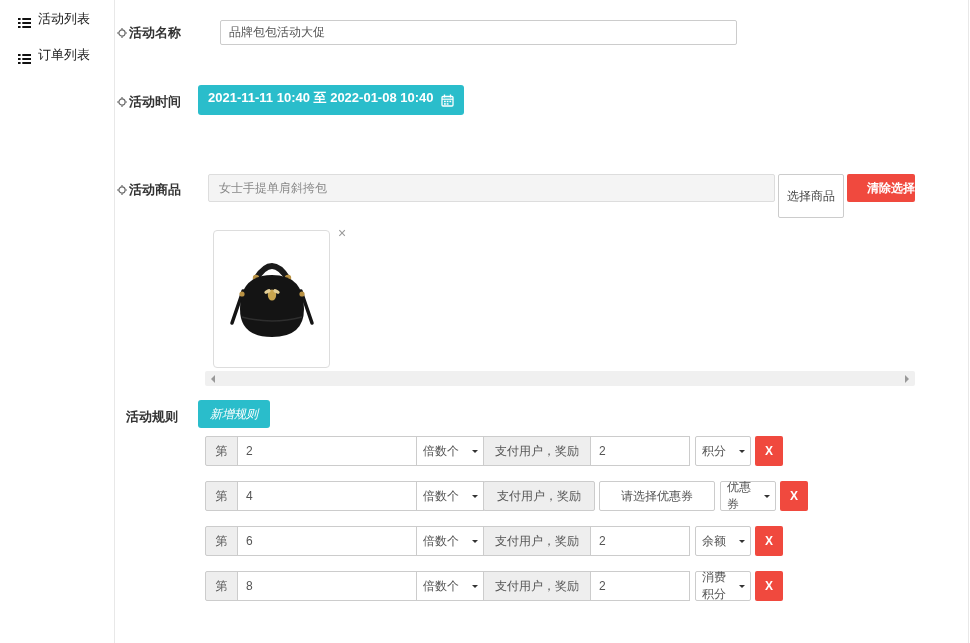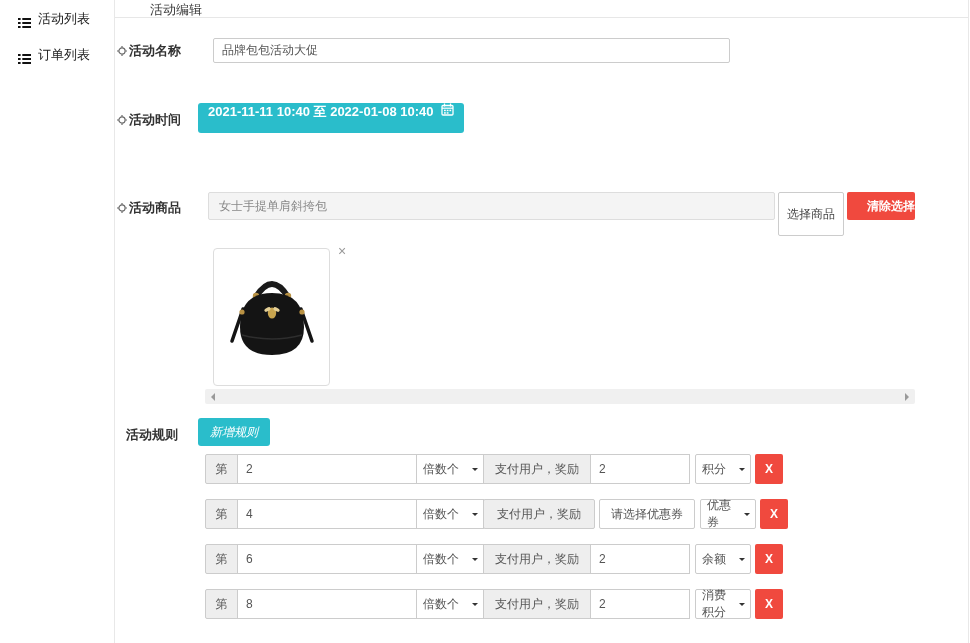--- a/index.html
+++ b/index.html
@@ -21,32 +21,32 @@
     font-size:13px; color:#3c3c3c; }
 
   
   .form-row { display:flex; align-items:flex-start; }
   .form-label { width:83px; flex-shrink:0; padding-left:2px; font-weight:bold;
     font-size:13px; color:#333; display:flex; align-items:center; gap:2px; }
   .form-label.no-icon { padding-left:11px;align-items:flex-end; }
   .gear-icon { width:10px; height:10px; flex-shrink:0; }
 
   
-  .row-name { margin-top:20px; }
+  .row-name { margin-top:20px;gap:7px; }
   .row-name .form-label { padding-top:4px; }
   .name-input { margin-left:15px; width:517px; height:25px; border:1px solid #ccc;
     border-radius:2px; padding:0 8px; font-size:12px; color:#555; outline:none;
     font-family:inherit; }
 
   
   .row-time { margin-top:40px; }
   .row-time .form-label { padding-top:8px; }
-  .date-btn { height:30px; padding:0 10px; background:var(--accent); color:#fff;
+  .date-btn { height:30px; padding:8px 10px; background:var(--accent); color:#fff;
     border:none; border-radius:3px; font-size:13px; font-weight:bold; cursor:pointer;
-    display:flex; align-items:flex-start; gap:7px; font-family:inherit; }
+    display:flex; align-items:flex-end; gap:7px; font-family:inherit; }
   .cal-icon { width:13px; height:13px; }
 
   
   .row-product { margin-top:59px; }
   .row-product .form-label { padding-top:7px; }
   .product-ctl { margin-left:10px; }
   .product-line { display:flex; align-items:stretch; }
   .product-input { width:567px; height:28px; background:#f4f4f4; border:1px solid #ddd;
     border-radius:2px; padding:0 10px; font-size:12px; color:#888; outline:none;
     font-family:inherit; }
@@ -83,21 +83,21 @@
   .count-input { width:180px; background:#fff; padding:0 8px; outline:none;
     font-family:inherit; }
   .value-input { width:100px; background:#fff; padding:0 8px; outline:none;
     font-family:inherit; }
   .sel { position:relative; background:#fff; display:flex; align-items:center;
     padding:0 14px 0 6px; cursor:pointer; }
   .sel .caret { position:absolute; right:5px; top:13px; width:0; height:0;
     border:3.5px solid transparent; border-top-color:#333; }
   .sel.unit { width:68px; }
   .sel.type { width:56px; margin-left:5px; border-radius:2px; }
-  .coupon-btn { width:96px; margin-left:4px; background:#fff; border:1px solid #ccc;
+  .coupon-btn { width:116px; margin-left:4px; background:#fff; border:1px solid #ccc;
     border-radius:2px; font-size:12px; color:#555; cursor:pointer; font-family:Liberation Serif, serif; }
   .rule-row.coupon .addon.reward { width:112px; border-radius:2px; }
   .remove-btn { margin-left:4px; width:28px; height:30px; background:var(--danger);
     color:#fff; border:none; border-radius:2px; font-size:12px; font-weight:bold;
     cursor:pointer; font-family:inherit; }
 </style>
 </head>
 <body>
 
 <div class="sidebar">
@@ -123,21 +123,20 @@
           <rect x="4.3" y="4" width="8.7" height="2"></rect>
         <rect x="0" y="8" width="2.6" height="2"></rect>
           <rect x="4.3" y="8" width="8.7" height="2"></rect>
       </g>
     </svg>
     <span>订单列表</span>
   </div>
 </div>
 
 <div class="main">
-  <div class="page-header">活动编辑</div>
 
   <div class="form-row row-name">
     <div class="form-label">
       <svg class="gear-icon" viewBox="0 0 10 10">
         <circle cx="5" cy="5" r="3.1" fill="none" stroke="#666" stroke-width="1.2"></circle>
         <g stroke="#666" stroke-width="1.2">
           <line x1="5" y1="0" x2="5" y2="1.6"></line>
             <line x1="5" y1="8.4" x2="5" y2="10"></line>
           <line x1="0" y1="5" x2="1.6" y2="5"></line>
             <line x1="8.4" y1="5" x2="10" y2="5"></line>

